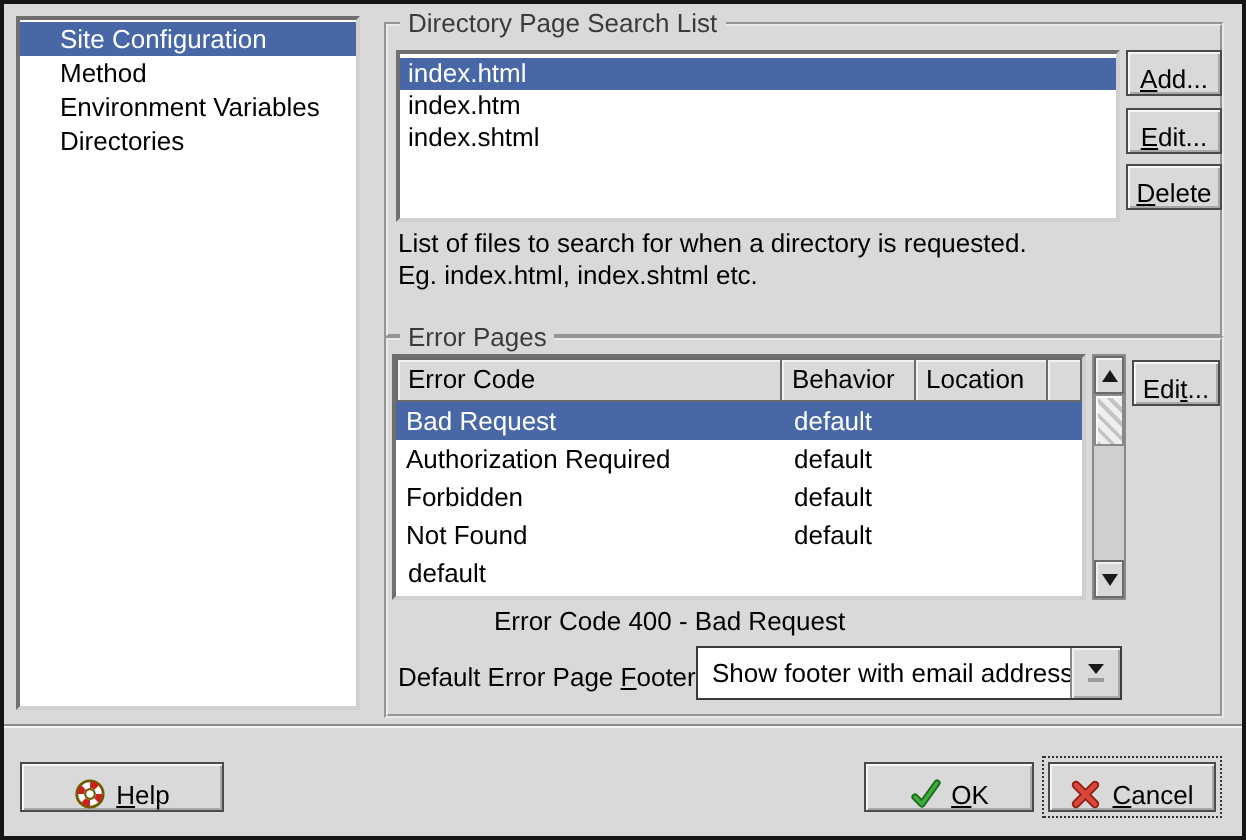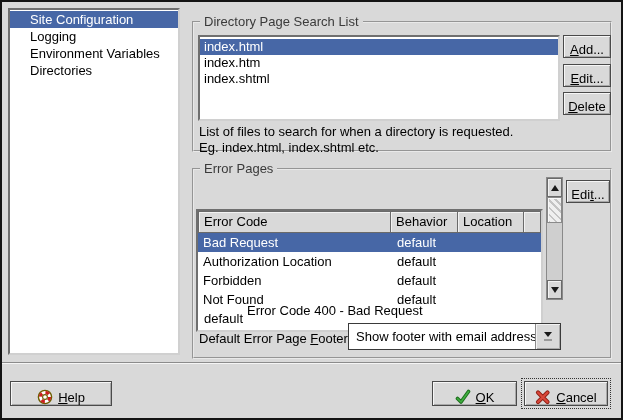--- a/index.html
+++ b/index.html
@@ -38,31 +38,31 @@
     padding: 0 4px; color: #3a3a3a; line-height: 15px;
   }
   u { text-decoration: underline; }
 
   
   .sidebar-list { position: absolute; left: 6px; top: 6px; width: 172px; height: 347px; padding-top: 1px; }
   .sidebar-item { height: 17px; line-height: 17px; padding-left: 20px; white-space: nowrap; overflow: hidden; }
   .selected { background: var(--selection, #4767a6); color: var(--selection_text, #fff); }
 
   
-  .dir-frame { left: 190px; top: 19px; width: 420px; height: 131px; }
+  .dir-frame { left: 190px; top: 9px; width: 420px; height: 158px; }
   .file-list { position: absolute; left: 4px; top: 12px; width: 362px; height: 86px; padding-top: 2px; }
   .file-item { height: 16px; line-height: 16px; padding-left: 4px; }
   .dir-btn { left: 369px; width: 48px; height: 23px; }
   .desc-line { position: absolute; left: 5px; white-space: nowrap; }
 
   
   .error-frame { left: 190px; top: 166px; width: 420px; height: 191px; }
   .error-table {
     position: absolute; left: 2px; top: 7px; width: 347px; height: 123px;
-    background: #fff; border: 2px solid; border-color: #6f6f6f #cfcfcf #cfcfcf #6f6f6f; margin-top: 32px;
+    background: #fff; border: 2px solid; border-color: #6f6f6f #cfcfcf #cfcfcf #6f6f6f;
   }
   .tbl-header { display: flex; height: 22px; }
   .th {
     background: var(--window_bg, #d9d9d9);
     border: 1px solid #6a6a6a;
     box-shadow: inset 1px 1px 0 #f2f2f2;
     line-height: 20px; padding-left: 5px; overflow: hidden; white-space: nowrap;
   }
   .th + .th { margin-left: -1px; }
   .th-code { width: 193px; } .th-behavior { width: 68px; } .th-location { width: 67px; } .th-fill { flex: 1; }
@@ -116,21 +116,21 @@
     outline: 1px dotted #333; outline-offset: 2px; }
   .btn-icon { display: inline-flex; width: 16px; height: 16px; }
 </style>
 </head>
 <body>
 
 <div class="window">
 
   <div class="sidebar-list sunken">
     <div class="sidebar-item selected">Site Configuration</div>
-    <div class="sidebar-item">Logging</div>
+    <div class="sidebar-item">Method</div>
     <div class="sidebar-item">Environment Variables</div>
     <div class="sidebar-item">Directories</div>
   </div>
 
   <div class="frame dir-frame">
     <span class="frame-label">Directory Page Search List</span>
 
     <div class="file-list sunken">
       <div class="file-item selected">index.html</div>
       <div class="file-item">index.htm</div>
@@ -160,21 +160,21 @@
         <div class="th th-behavior">Behavior</div>
         <div class="th th-location">Location</div>
         <div class="th th-fill"></div>
       </div>
       <div class="tbl-row selected">
         <div class="td-code">Bad Request</div>
         <div class="td-behavior">default</div>
         <div class="td-location"></div>
       </div>
       <div class="tbl-row">
-        <div class="td-code">Authorization Location</div>
+        <div class="td-code">Authorization Required</div>
         <div class="td-behavior">default</div>
         <div class="td-location"></div>
       </div>
       <div class="tbl-row">
         <div class="td-code">Forbidden</div>
         <div class="td-behavior">default</div>
         <div class="td-location"></div>
       </div>
       <div class="tbl-row">
         <div class="td-code">Not Found</div>

